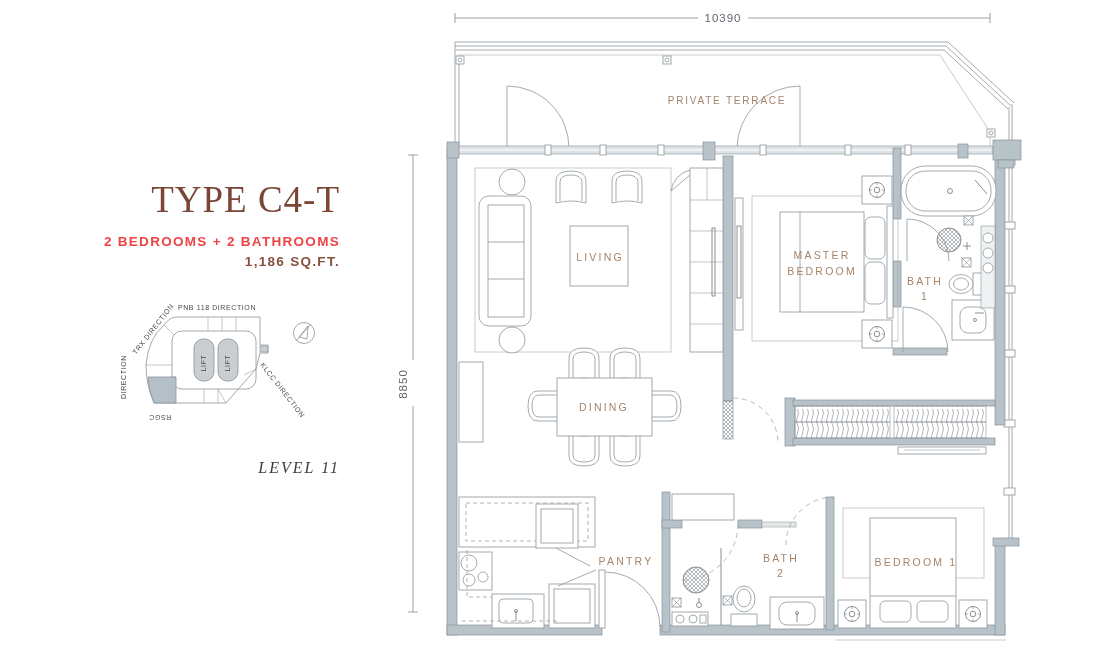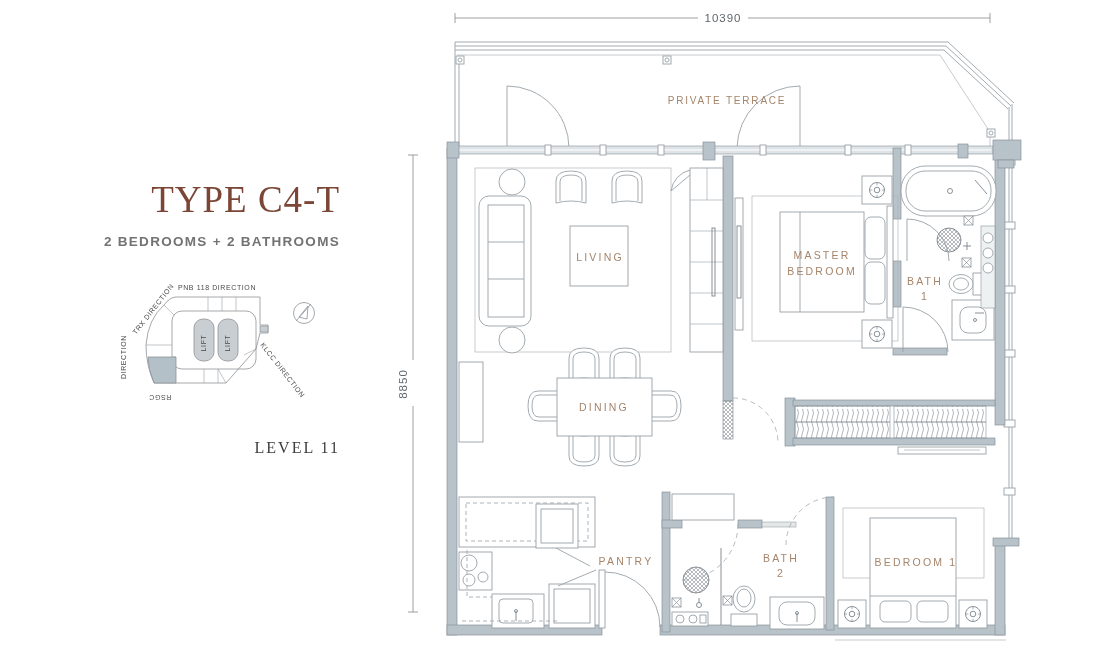--- a/index.html
+++ b/index.html
@@ -1,24 +1,24 @@
 <!DOCTYPE html>
 <html><head>
 <meta charset="utf-8">
 <style>
   html,body{margin:0;padding:0;background:#fff;}
   .stage{position:relative;width:1100px;height:650px;background:#ffffff;overflow:hidden;
          font-family:"Liberation Sans",sans-serif;}
   .left-panel{position:absolute;left:10px;top:0;width:330px;text-align:right;}
   .title{margin:178px 0 0 0;font-family:"Liberation Serif",serif;font-weight:400;
          font-size:37px;color:#7b4636;letter-spacing:1px;}
-  .sub{margin-top:13px;font-size:13.5px;font-weight:bold;color:#737373;letter-spacing:1.3px;}
+  .sub{margin-top:13px;font-size:13.5px;font-weight:bold;color:#ef4444;letter-spacing:1.3px;}
   .sub2{margin-top:5px;font-size:13.5px;font-weight:bold;color:#86503c;letter-spacing:1.3px;}
   .keyplan{margin-top:24px;}
-  .level{margin-top:10px;font-family:"Liberation Serif",serif;font-size:16px;color:#3d3d3d;letter-spacing:2px;}
+  .level{margin-top:10px;font-family:"Liberation Serif",serif;font-size:16px;color:#3d3d3d;letter-spacing:2px;font-style:italic;}
   .plan{position:absolute;left:380px;top:0;}
   
   .w{fill:#b7c2c9;stroke:#89939a;stroke-width:.7;}
   .f{fill:#fff;stroke:#99a1a7;stroke-width:.9;}
   .fn{fill:none;stroke:#99a1a7;stroke-width:.9;}
   .fd{fill:none;stroke:#7c848b;stroke-width:.9;}
   .thin{fill:none;stroke:#b0b6bb;stroke-width:.7;}
   .dash{fill:none;stroke:#a3aab0;stroke-width:.8;stroke-dasharray:5 4;}
   .dash2{fill:none;stroke:#9aa1a7;stroke-width:.8;stroke-dasharray:4 3;}
   .dimline{fill:none;stroke:#85898d;stroke-width:.8;}
@@ -34,20 +34,21 @@
   .kthin{fill:none;stroke:#9aa0a5;stroke-width:.6;}
 </style>
 </head>
 <body>
 
 <div class="stage">
 
   <aside class="left-panel">
     <h1 class="title">TYPE C4-T</h1>
     <div class="sub">2 BEDROOMS + 2 BATHROOMS</div>
+    <div class="sub2">1,186 SQ.FT.</div>
 
     <svg class="keyplan" width="230" height="152" viewBox="0 0 230 152">
       <g>
         <path class="kline" d="M66,24 L150,24 L150,52 L158,52 L158,60 L150,60 L146,76 L116,110 L44,110 Q36,92 36,72 Q38,46 54,32 Q60,24 66,24 Z"></path>
         <rect class="kline" x="62" y="38" width="84" height="58" rx="10"></rect>
         <path class="kthin" d="M98,24 V38 M112,24 V38 M126,24 V38 M146,76 L134,82 M116,110 L108,96 M94,96 V110 M108,96 V110 M36,72 H62 M54,32 L64,42 M66,84 H62"></path>
         <path class="kline" style="fill:#b3c0c8" d="M38,84 L66,84 L66,110 L44,110 Q38,96 38,84 Z"></path>
         <rect x="150" y="53" width="8" height="6" style="fill:#c9ced2;stroke:#8d9298;stroke-width:.7"></rect>
       </g>
       <g>

